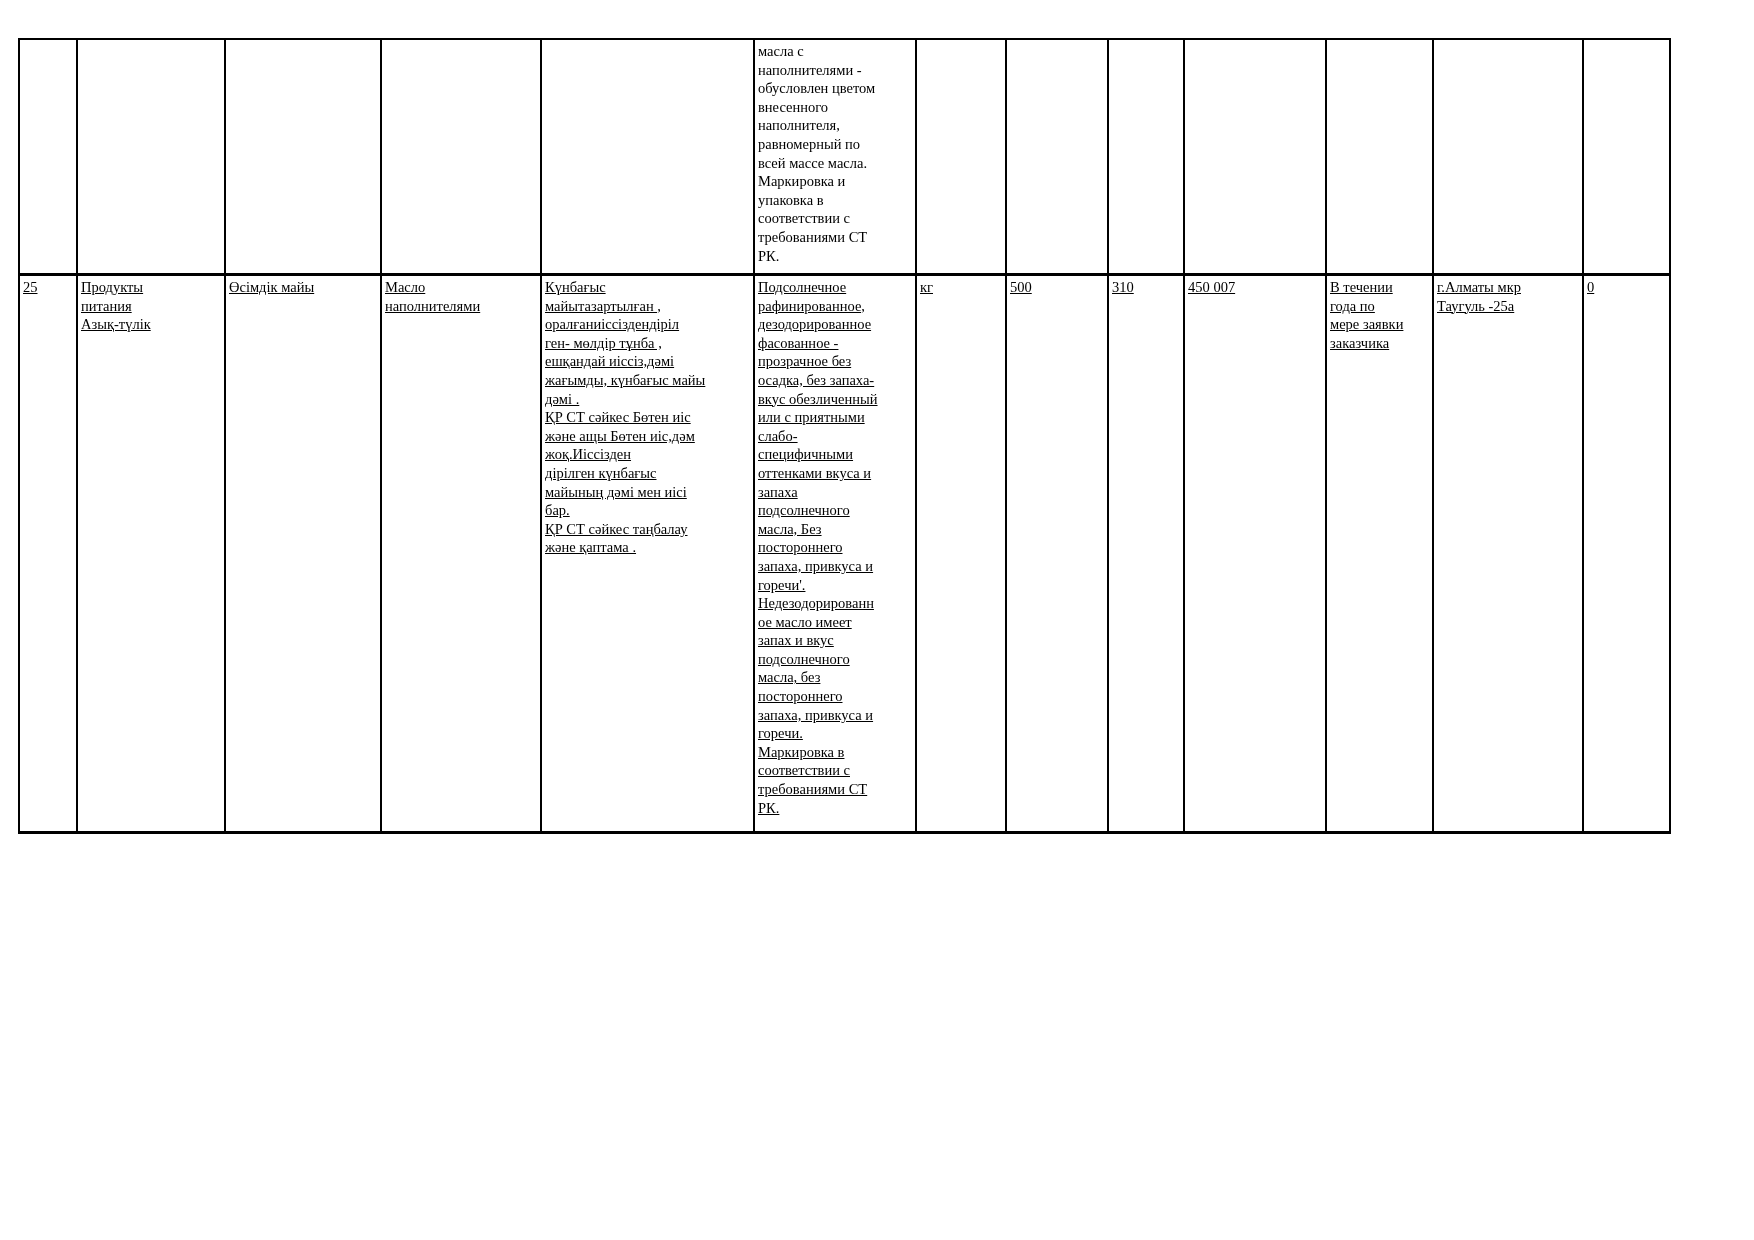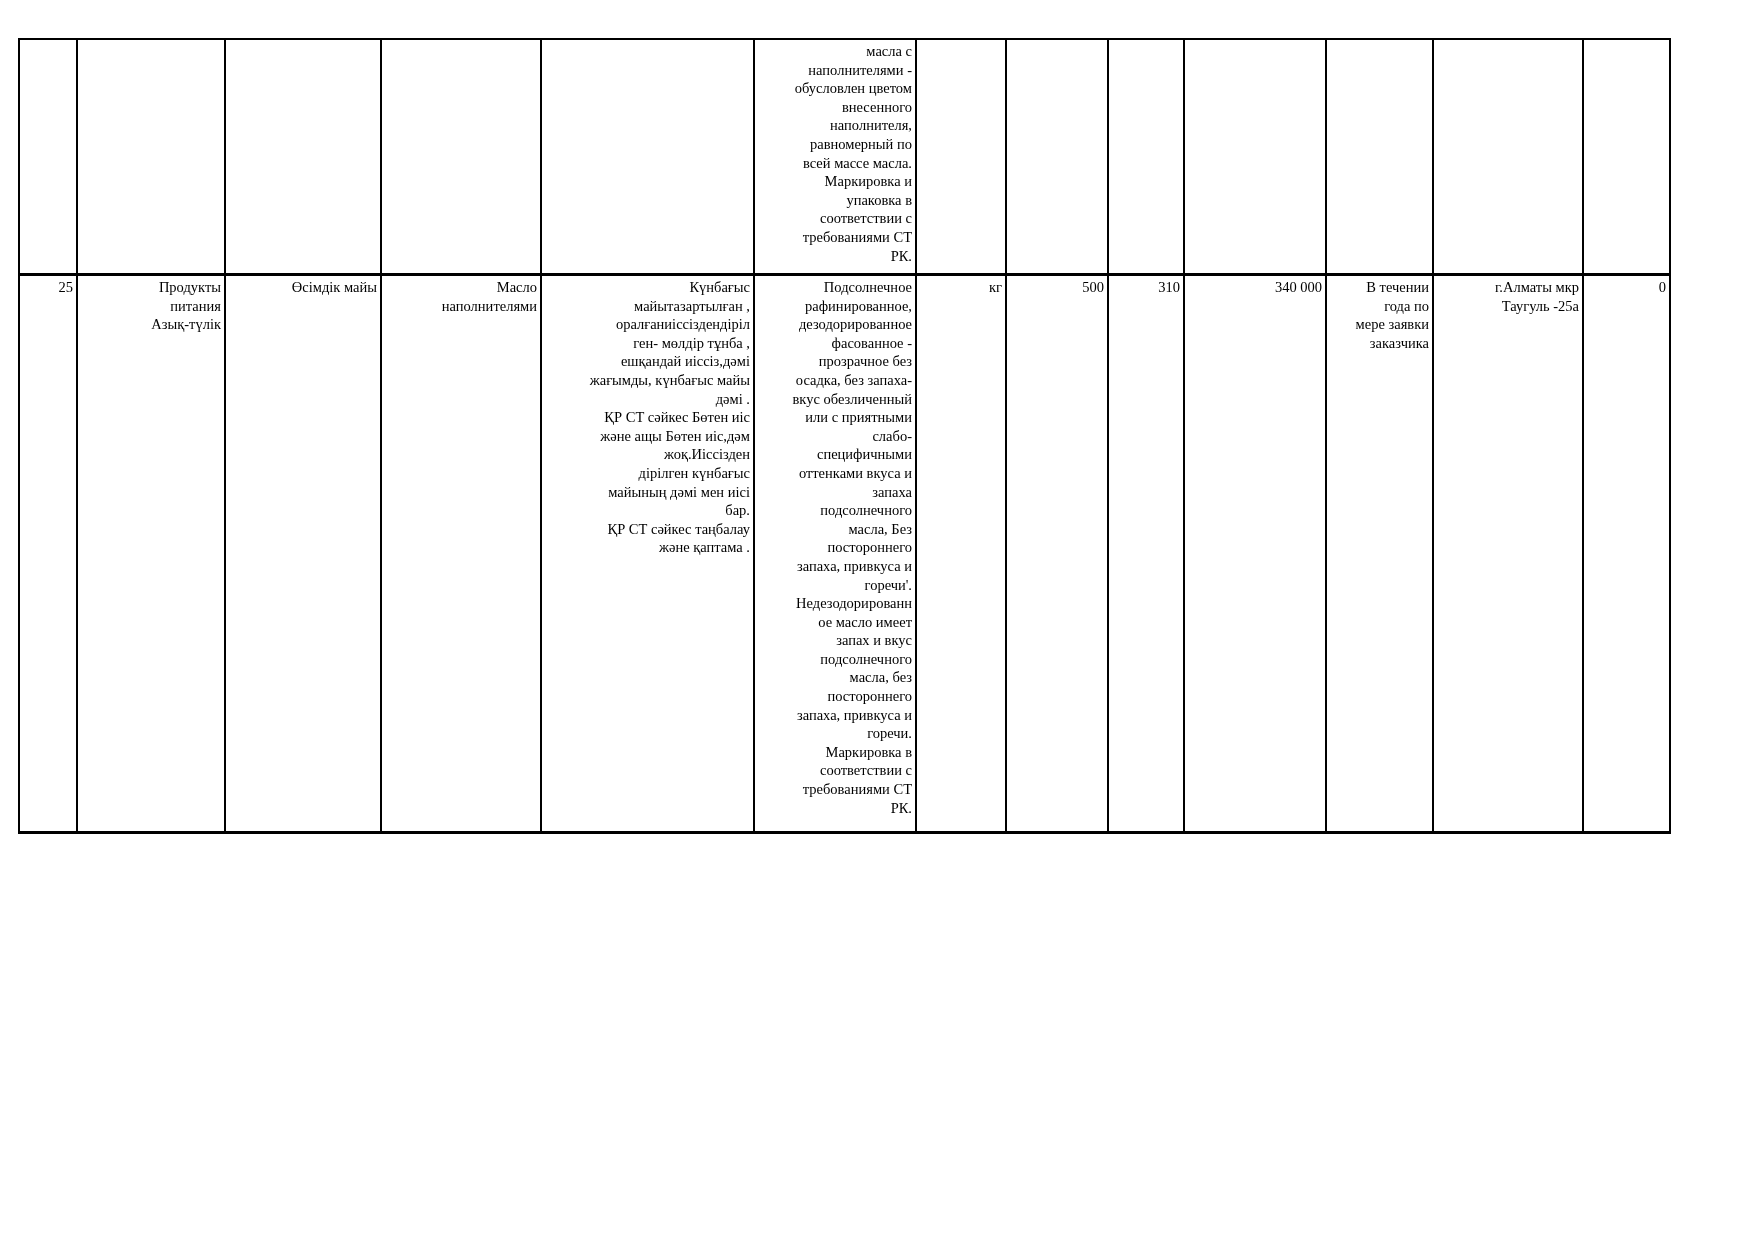--- a/index.html
+++ b/index.html
@@ -27,36 +27,37 @@
     position: absolute;
     left: 18px;
     top: 38px;
     width: 1651px;
     border-collapse: collapse;
     table-layout: fixed;
   }
   table.doc-table td {
     border: 2px solid #000000;
     vertical-align: top;
-    text-align: right;
+    text-align: left;
     padding: 2px 3px;
     font-size: 14.5px;
     line-height: 18.6px;
     white-space: pre-line;
     overflow-wrap: break-word;
     word-wrap: break-word;
   }
   tr.row-continuation td {
     height: 229px;
     border-top-width: 2px;
     border-bottom-width: 3px;
   }
   tr.row-item td {
     height: 551px;
     border-bottom-width: 3px;
+    text-decoration: underline;
   }
 </style>
 </head>
 <body>
 
 <div class="page">
   <table class="doc-table">
     <colgroup>
       <col style="width:58px">
       <col style="width:148px">
@@ -147,21 +148,21 @@
 постороннего
 запаха, привкуса и
 горечи.
 Маркировка в
 соответствии с
 требованиями СТ
 РК.</td>
         <td>кг</td>
         <td>500</td>
         <td>310</td>
-        <td>340 000</td>
+        <td>450 007</td>
         <td>В течении
 года по
 мере заявки
 заказчика</td>
         <td>г.Алматы мкр
 Таугуль -25а</td>
         <td>0</td>
       </tr>
     </tbody>
   </table>

